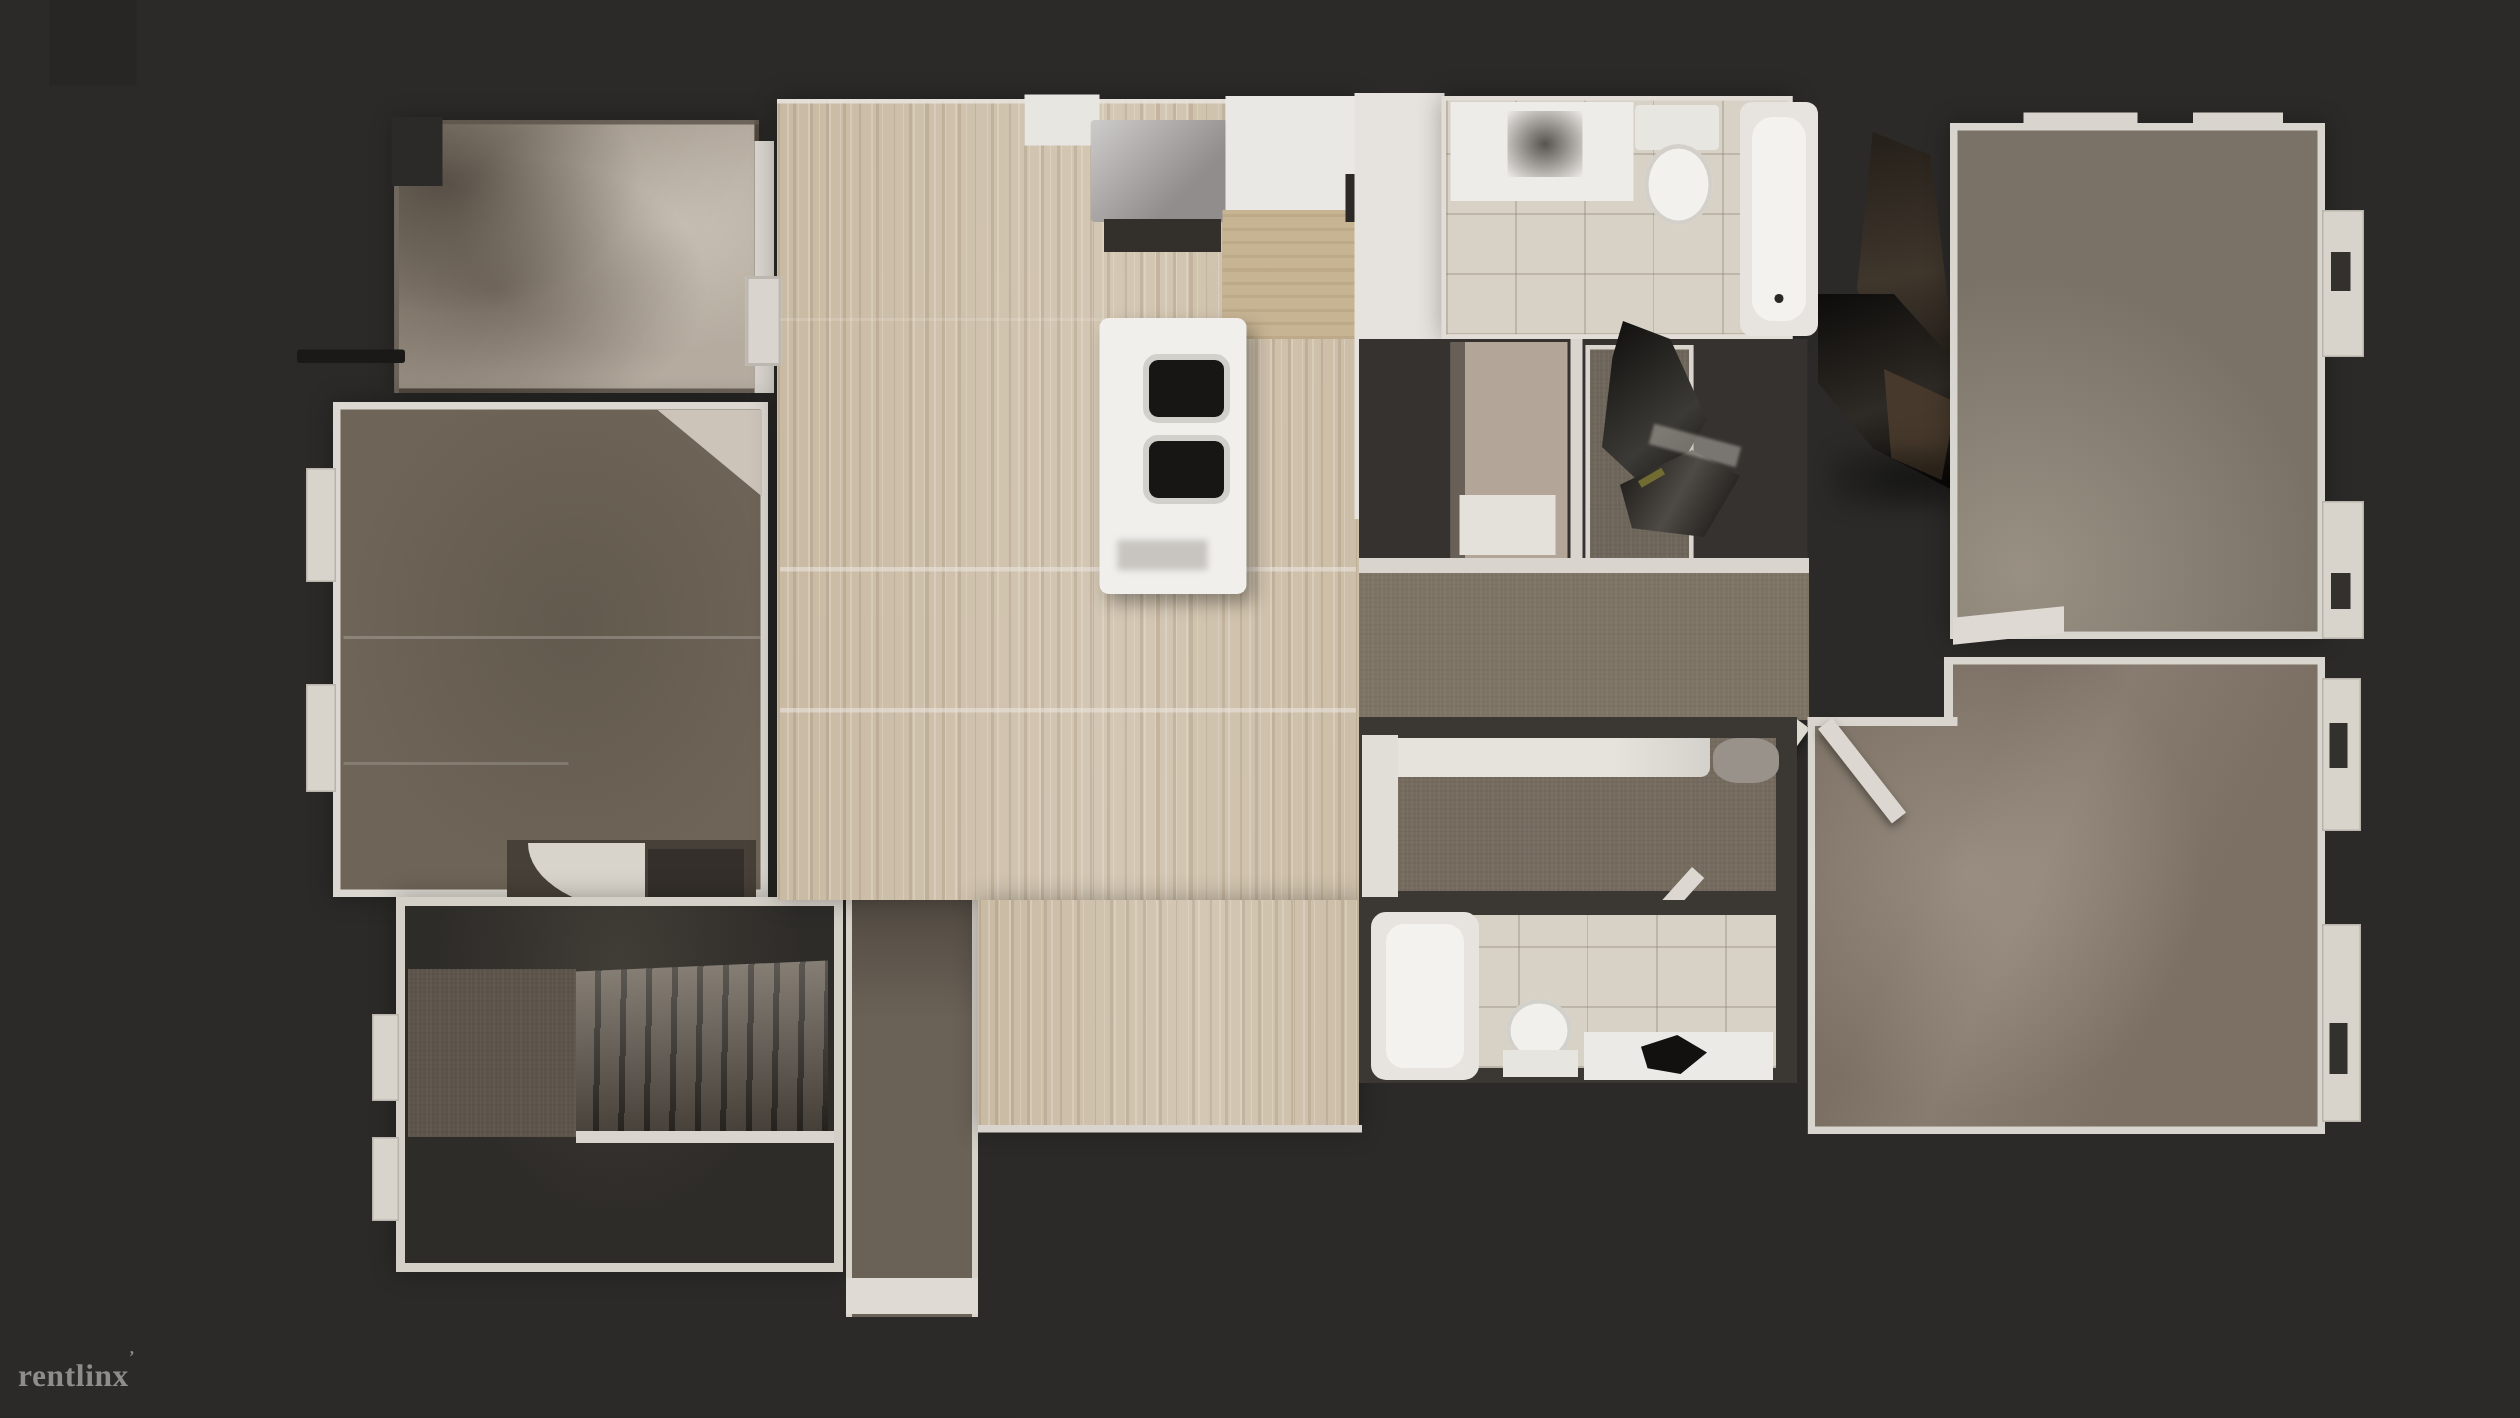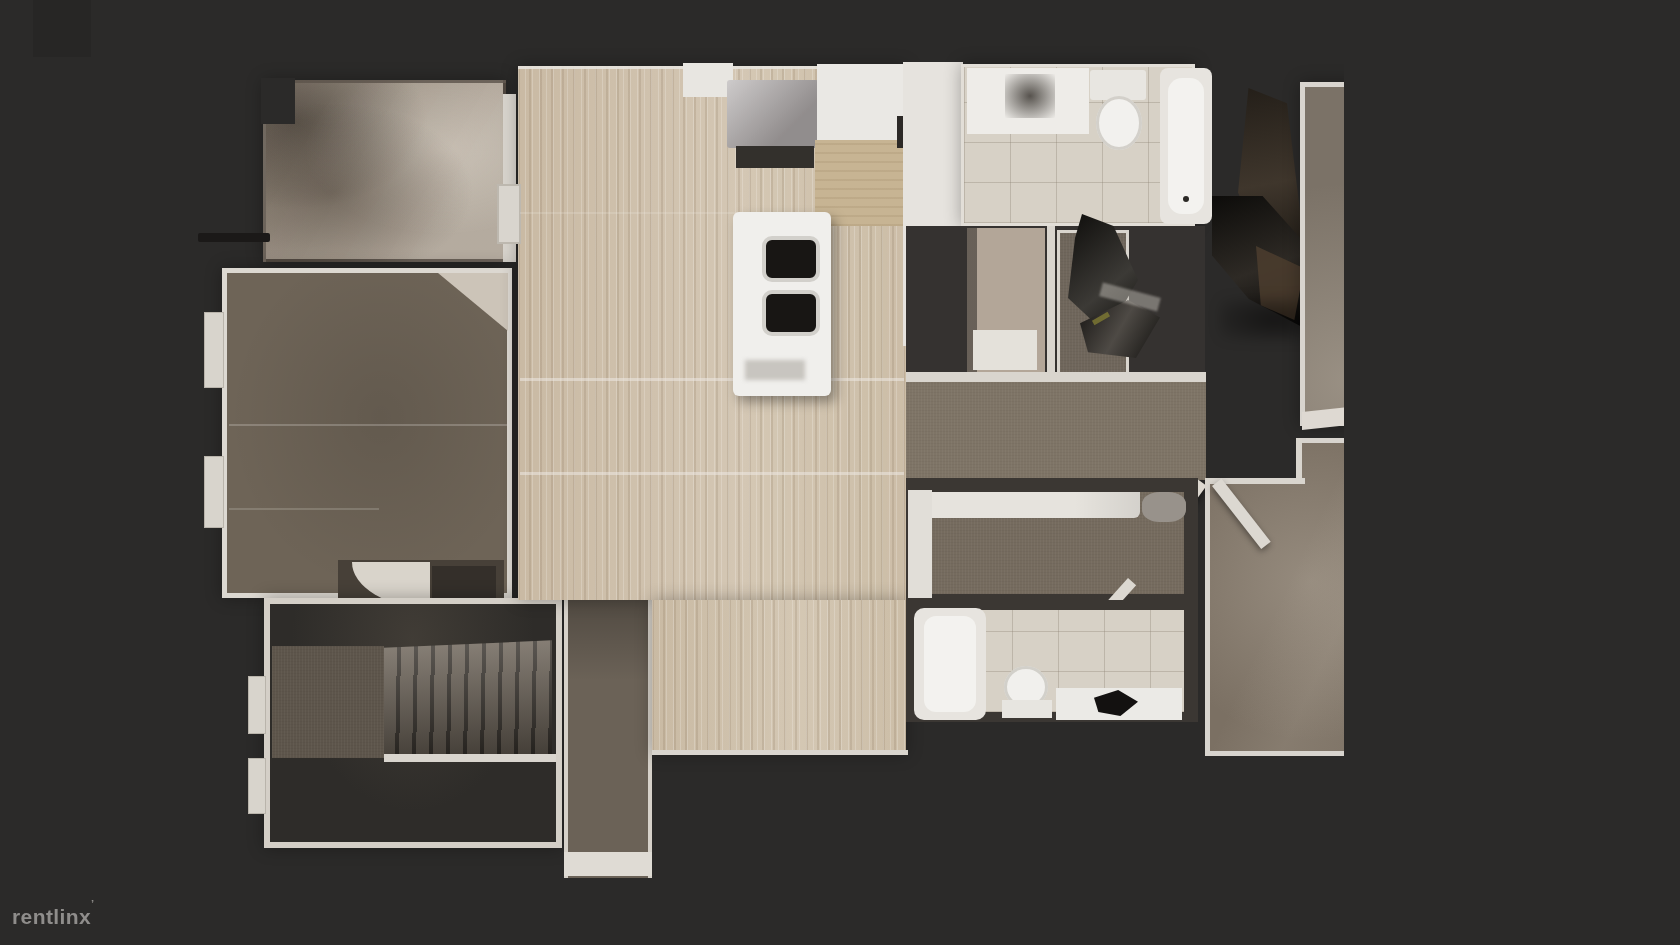--- a/index.html
+++ b/index.html
@@ -1,17 +1,17 @@
 <!DOCTYPE html>
 <html><head>
 <meta charset="utf-8">
 <style>
   html,body{margin:0;padding:0;background:#2b2a29;}
-  #stage{position:relative;width:1344px;height:945px;overflow:hidden;background:#2b2a29;
-         font-family:Liberation Sans, sans-serif;}
+  #stage{position:relative;width:1680px;height:945px;overflow:hidden;background:#2b2a29;
+         font-family:Liberation Serif, serif;}
   .abs{position:absolute;box-sizing:border-box;}
   .room{position:absolute;box-sizing:border-box;box-shadow:0 0 16px rgba(0,0,0,.30);}
   
   .carpet{background-image:
       repeating-linear-gradient(90deg, rgba(255,255,255,.035) 0 1px, transparent 1px 3px),
       repeating-linear-gradient(0deg, rgba(0,0,0,.035) 0 1px, transparent 1px 3px);}
   .wood{background-image:
       repeating-linear-gradient(90deg, rgba(255,255,255,.20) 0 1px, transparent 1px 7px),
       repeating-linear-gradient(90deg, rgba(121,98,72,.17) 0 2px, transparent 2px 11px),
       linear-gradient(90deg, rgba(150,125,95,.10), rgba(255,255,255,.10) 58%, rgba(150,125,95,.05));}

